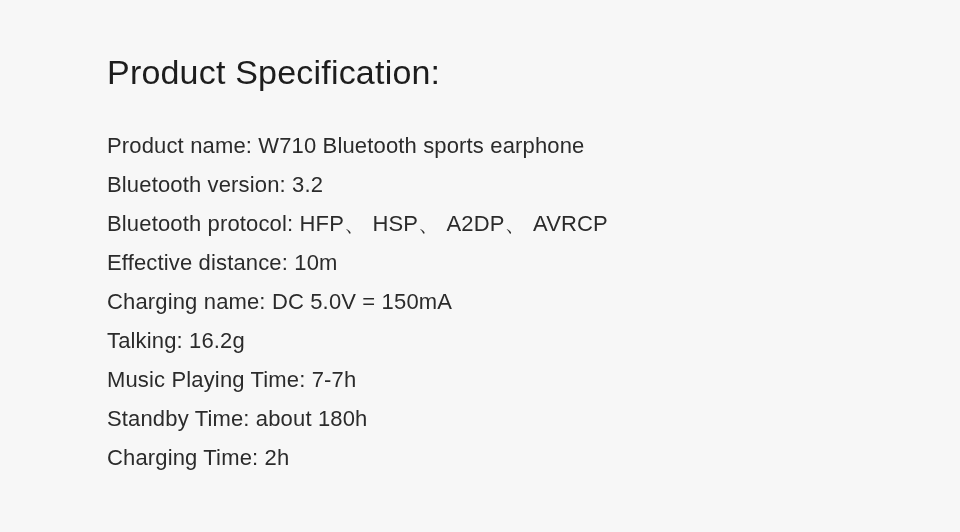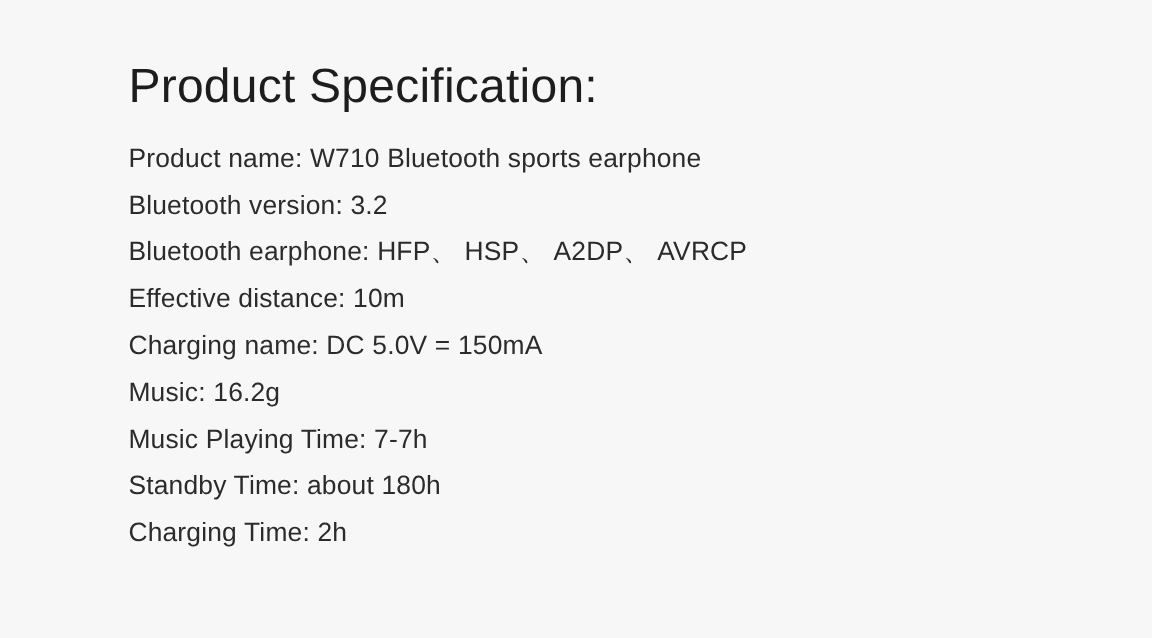--- a/index.html
+++ b/index.html
@@ -19,31 +19,31 @@
     height: 532px;
     background: #f7f7f7;
     box-sizing: border-box;
     padding: 0 0 0 107px;
   }
   .spec-title {
     position: absolute;
     left: 107px;
     top: 52px;
     margin: 0;
-    font-size: 40px;
+    font-size: 34px;
     font-weight: 400;
     line-height: 40px;
     letter-spacing: 0.2px;
     color: #1d1d1d;
     white-space: nowrap;
   }
   .spec-list {
     position: absolute;
     left: 107px;
-    top: 112px;
+    top: 126px;
     margin: 0;
     padding: 0;
     list-style: none;
     width: 780px;
   }
   .spec-line {
     font-size: 22px;
     font-weight: 400;
     line-height: 39px;
     color: #2b2b2b;
@@ -54,22 +54,22 @@
 </head>
 <body>
 
 <div class="page">
 
   <h1 class="spec-title">Product Specification:</h1>
 
   <ul class="spec-list">
     <li class="spec-line">Product name: W710 Bluetooth sports earphone</li>
     <li class="spec-line">Bluetooth version: 3.2</li>
-    <li class="spec-line">Bluetooth earphone: HFP、 HSP、 A2DP、 AVRCP</li>
+    <li class="spec-line">Bluetooth protocol: HFP、 HSP、 A2DP、 AVRCP</li>
     <li class="spec-line">Effective distance: 10m</li>
     <li class="spec-line">Charging name: DC 5.0V = 150mA</li>
-    <li class="spec-line">Music: 16.2g</li>
+    <li class="spec-line">Talking: 16.2g</li>
     <li class="spec-line">Music Playing Time: 7-7h</li>
     <li class="spec-line">Standby Time: about 180h</li>
     <li class="spec-line">Charging Time: 2h</li>
   </ul>
 
 </div>
 
 </body></html>

